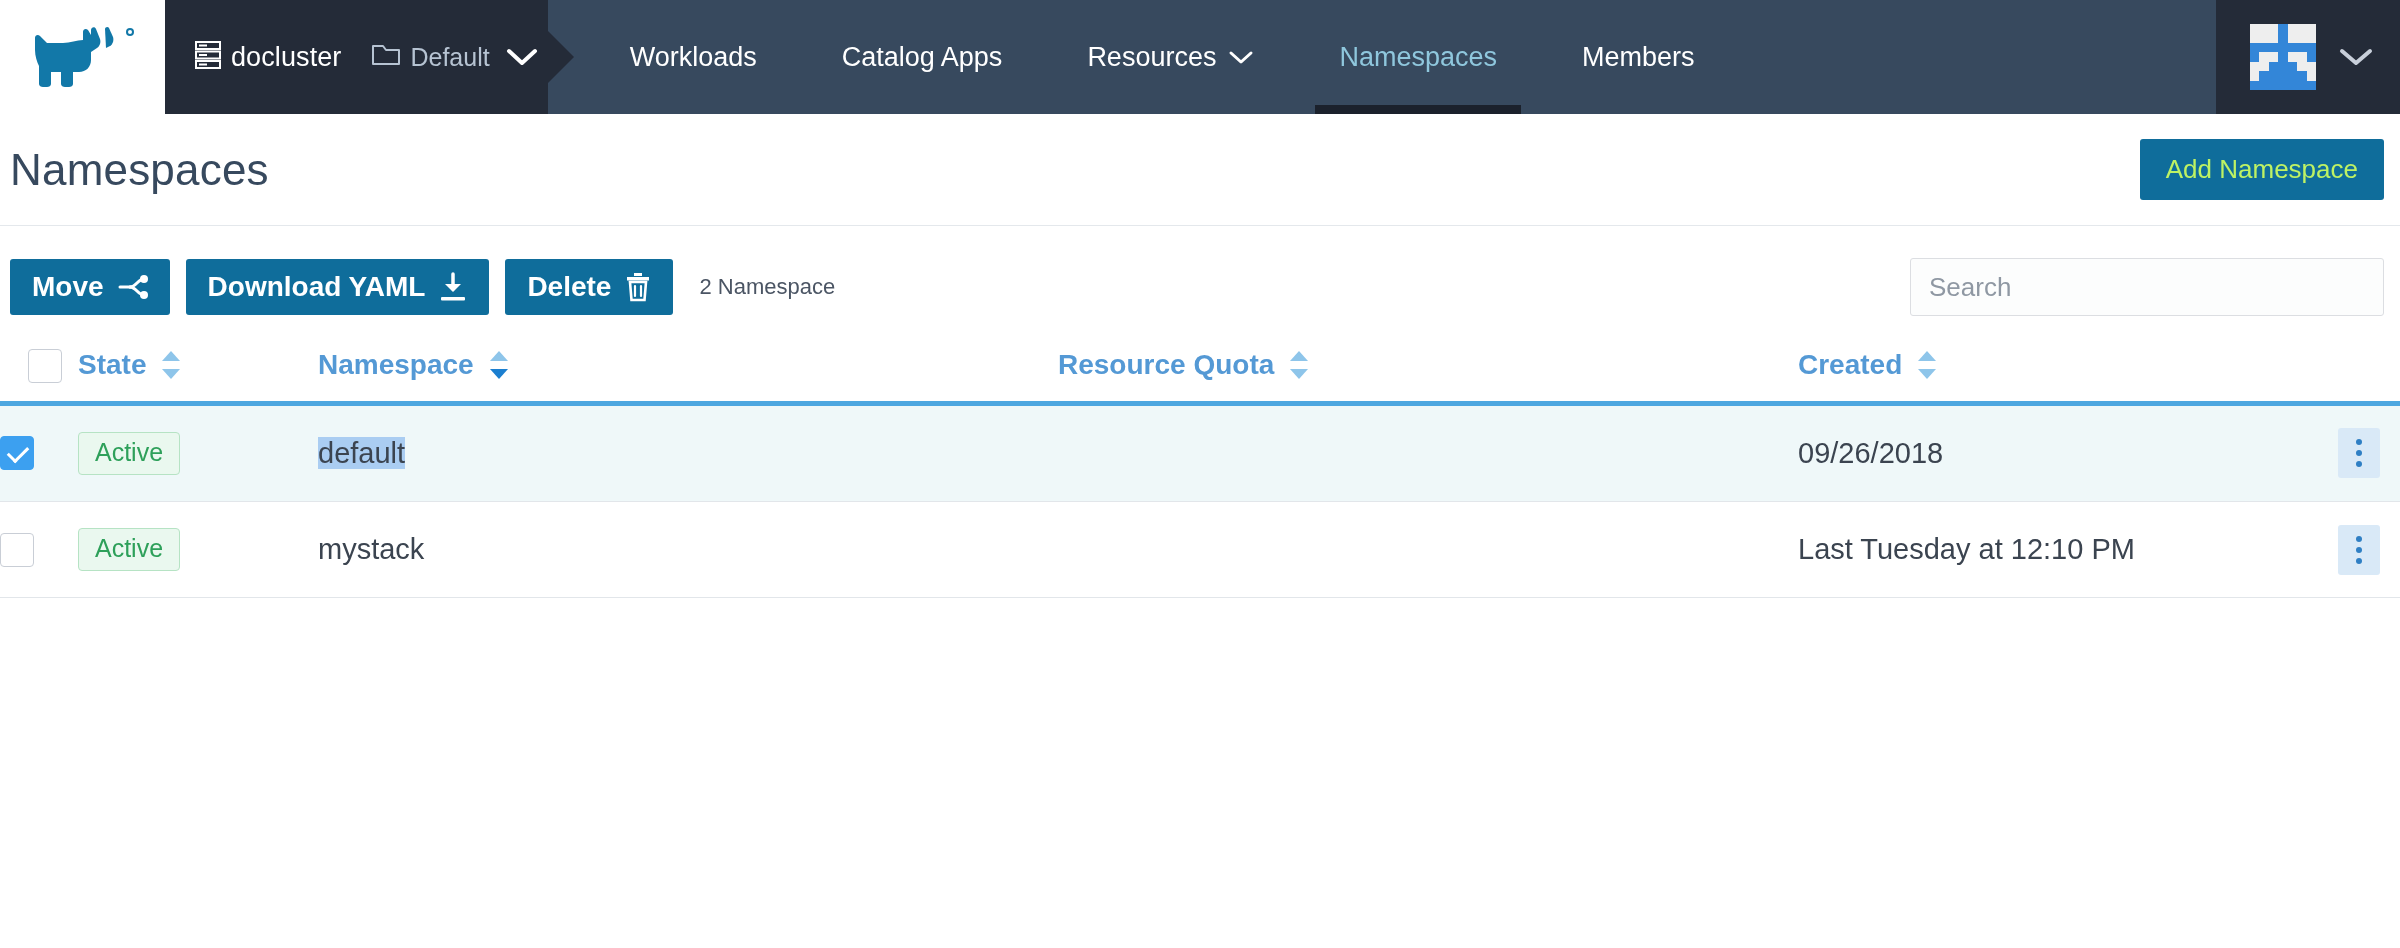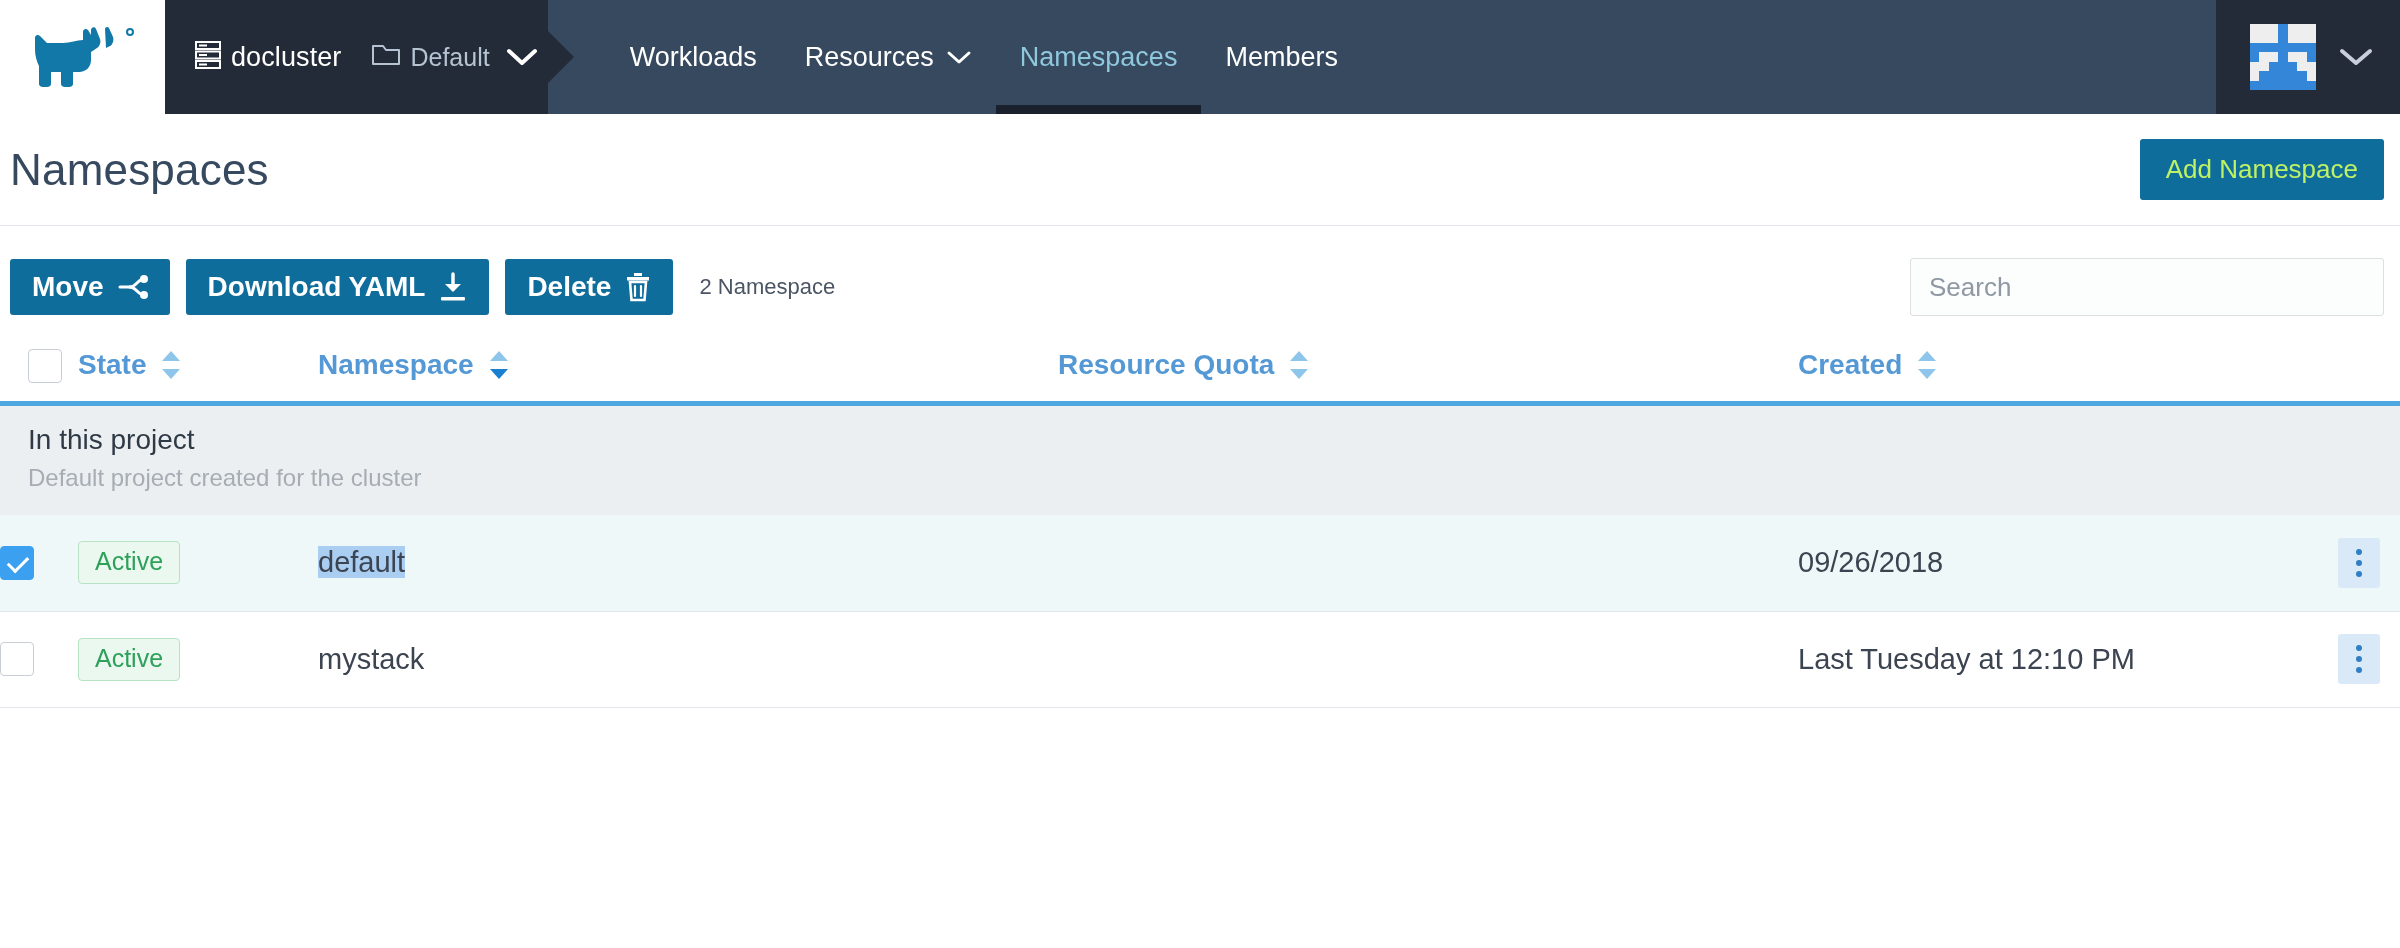--- a/index.html
+++ b/index.html
@@ -80,20 +80,21 @@
     margin-left: 16px;
     display: flex;
     align-items: center;
   }
 
   .nav {
     flex: 1;
     display: flex;
     align-items: stretch;
     padding-left: 58px;
+    gap: 37px;
   }
   .nav-item {
     display: flex;
     align-items: center;
     padding: 0 24px;
     color: #ffffff;
     font-size: 27px;
     cursor: pointer;
     position: relative;
     white-space: nowrap;
@@ -380,20 +381,23 @@
     <span class="cluster-caret">
       <svg width="32" height="20" viewBox="0 0 32 20" xmlns="http://www.w3.org/2000/svg">
         <path d="M3,4 L16,16 L29,4" fill="none" stroke="#ffffff" stroke-width="4" stroke-linecap="round" stroke-linejoin="round"></path>
       </svg>
     </span>
   </div>
 
   <nav class="nav">
     <div class="nav-item">
       <span>Workloads</span>
+    </div>
+    <div class="nav-item">
+      <span>Catalog Apps</span>
     </div>
     <div class="nav-item">
       <span>Resources</span>
       <span class="nav-caret">
         <svg width="26" height="16" viewBox="0 0 26 16" xmlns="http://www.w3.org/2000/svg">
           <path d="M3,4 L13,13 L23,4" fill="none" stroke="#ffffff" stroke-width="3" stroke-linecap="round" stroke-linejoin="round"></path>
         </svg>
       </span>
     </div>
     <div class="nav-item active">
@@ -549,26 +553,20 @@
 
       <th></th>
     </tr>
     <tr class="header-rule">
       <td colspan="6"></td>
     </tr>
   </thead>
 
   <tbody>
 
-    <tr class="group-row">
-      <td colspan="6">
-        <div class="group-title">In this project</div>
-        <div class="group-sub">Default project created for the cluster</div>
-      </td>
-    </tr>
 
     <tr class="data-row selected">
       <td class="cell-pad">
         <span class="checkbox checked"></span>
       </td>
       <td>
         <span class="badge-active">Active</span>
       </td>
       <td>
         <span class="cell-text selected-text">default</span>

